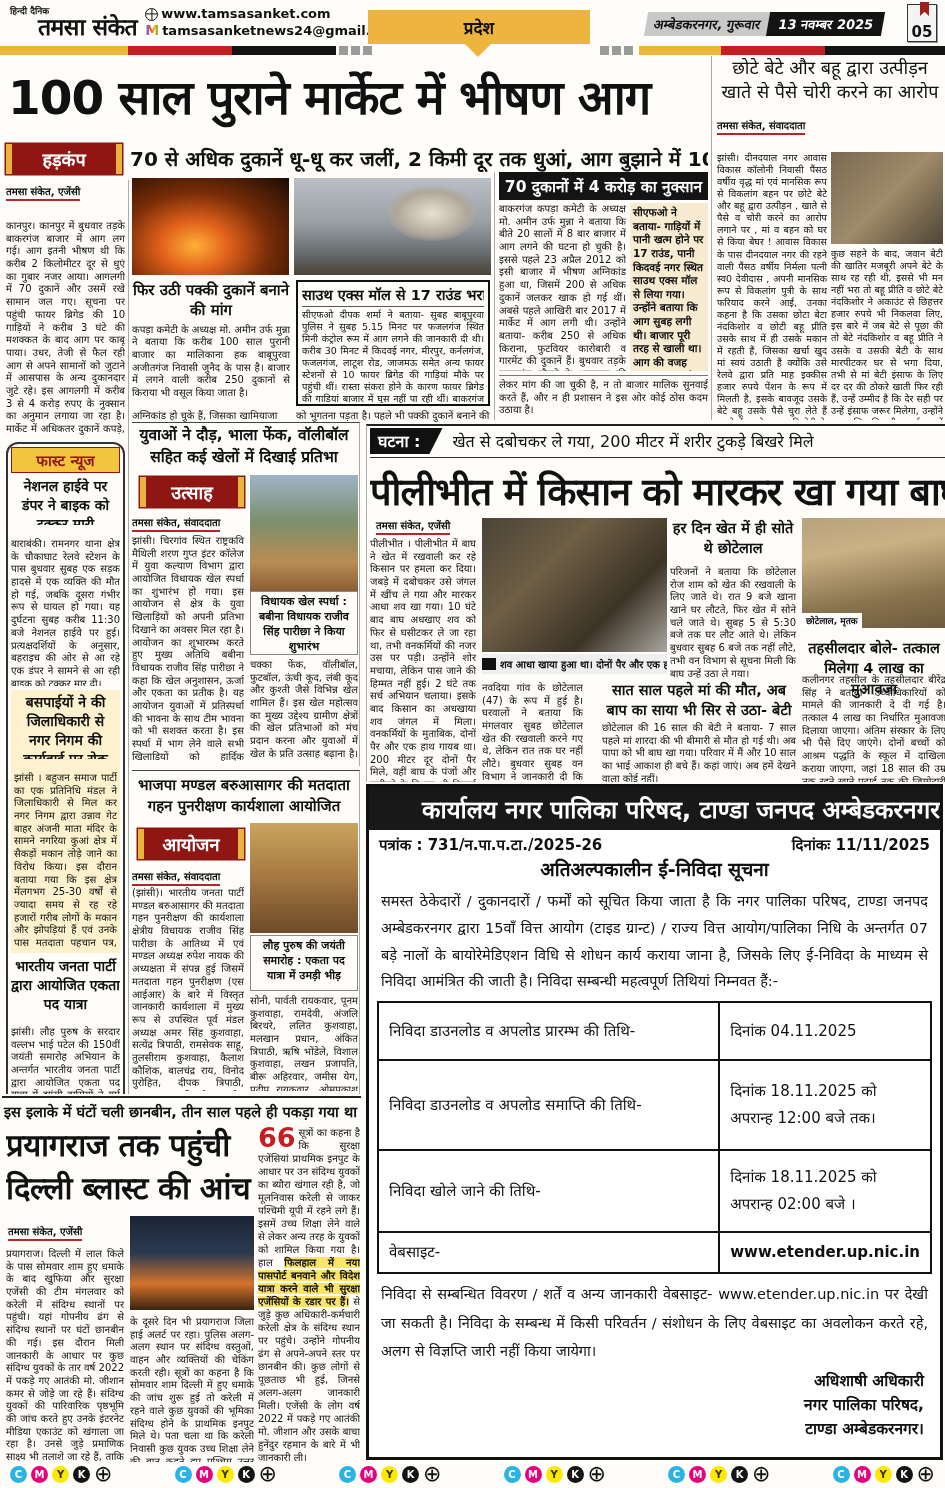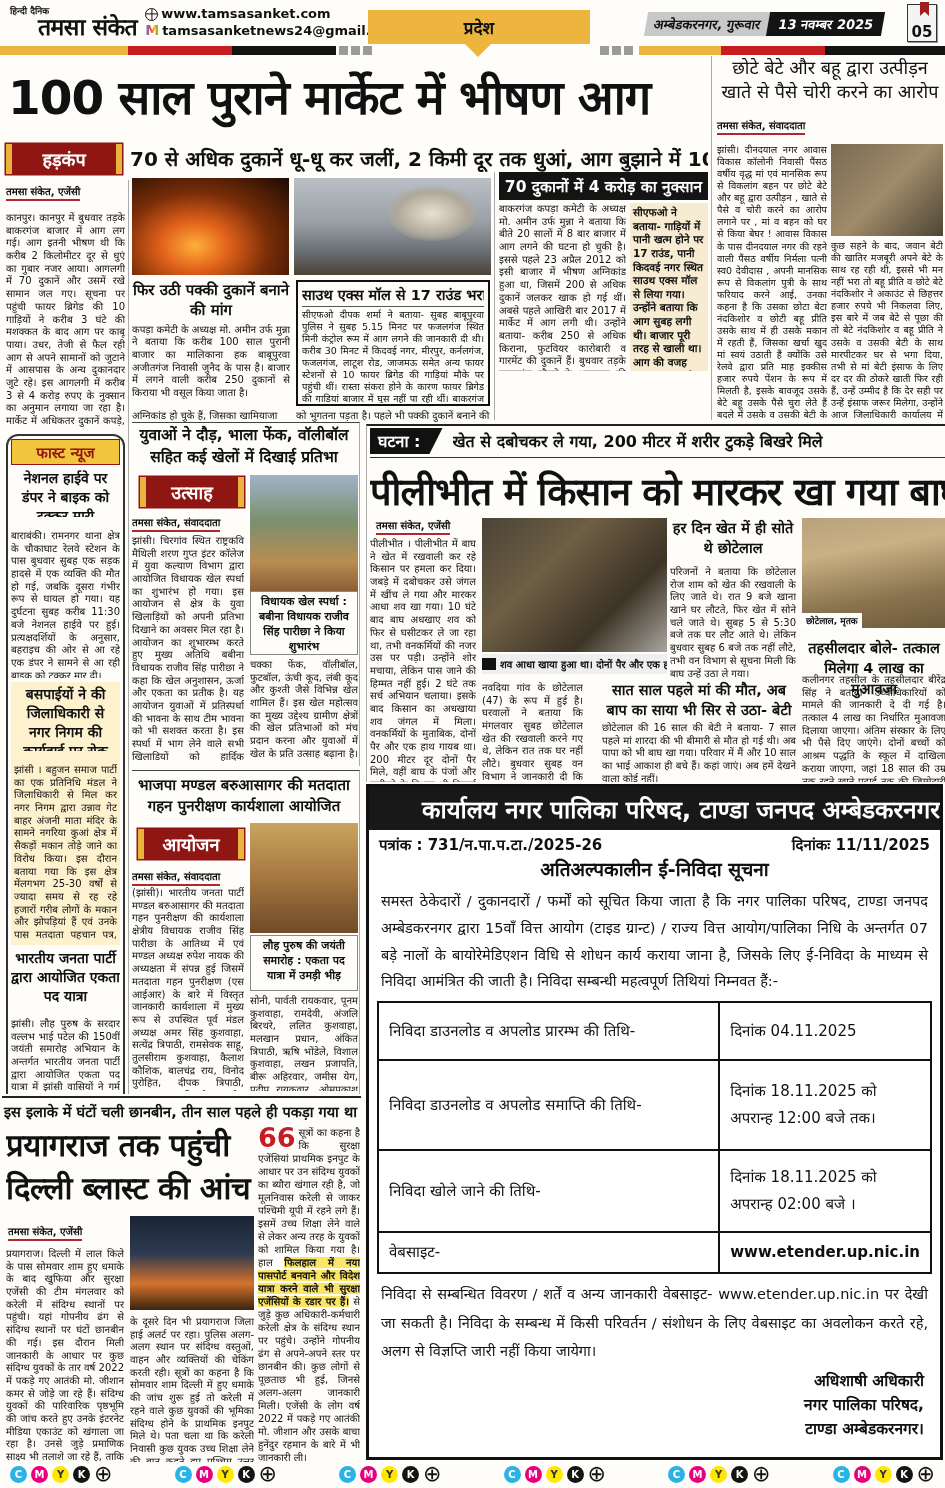--- a/index.html
+++ b/index.html
@@ -23,21 +23,21 @@
   .date-loc { background:#c8c8c8; padding:3px 8px; }
   .date-val { background:#141414; color:#fff; padding:3px 10px; }
   .pagenum-box { position:absolute; right:8px; top:4px; width:30px; height:38px; border:1.5px solid #333; background:#f4f4f4; display:flex; align-items:flex-end; justify-content:center; font-size:15px; font-weight:bold; box-shadow:1px 1px 0 #999; }
   .pagenum-ribbon { position:absolute; right:16px; top:2px; width:9px; height:14px; background:#a0201d; clip-path:polygon(0 0,100% 0,100% 100%,50% 70%,0 100%); }
 
   .stripe { position:absolute; left:0; top:46px; width:945px; height:9px; display:flex; }
   .stripe div { height:9px; }
   .sq { width:9px; margin-left:3px; background:#9a9a9a; }
 
   
-  .byline { font-weight:bold; font-size:10px; border-bottom:2px solid #b3262c; display:inline-block; padding-bottom:1px; margin-bottom:9px; }
+  .byline { font-weight:bold; font-size:10px; border-bottom:2px solid #b3262c; display:inline-block; padding-bottom:1px; margin-bottom:17px; }
   .bodytxt { font-size:10px; line-height:1.27; text-align:justify; overflow:hidden; }
   .label-red { background:#8f1613; color:#fff; font-weight:bold; font-size:18px; text-align:center; border-left:6px solid #e9b33c; border-right:6px solid #e9b33c; box-shadow:0 0 0 1.5px #8f1613; display:block; padding:3px 0; }
   .photo { position:relative; overflow:hidden; }
   .caption-box { font-weight:bold; font-size:11px; text-align:center; border:1px solid #888; padding:3px 2px; line-height:1.35; overflow:hidden; }
 
   
   .lead-headline { position:absolute; left:8px; top:56px; width:698px; height:80px; font-size:47px; font-weight:800; letter-spacing:-1px; white-space:nowrap; overflow:hidden; display:flex; align-items:center; }
   .lead-subrow { position:absolute; left:6px; top:140px; width:702px; height:37px; display:flex; align-items:center; gap:8px; }
   .lead-subrow .label-red { width:116px; flex:none; }
   .lead-subhead { font-size:20px; font-weight:800; white-space:nowrap; overflow:hidden; }
@@ -84,21 +84,21 @@
   .sports-byline { position:absolute; left:0; top:44px; }
   .sports-col1 { position:absolute; left:0; top:64px; width:112px; height:226px; }
   .sports-photo { position:absolute; left:118px; top:4px; width:108px; height:116px; background:linear-gradient(180deg,#9fb3c8 0%,#7c8f6e 40%,#b98c52 75%,#8a5f35 100%); }
   .sports-caption { position:absolute; left:118px; top:120px; width:108px; height:64px; }
   .sports-col2 { position:absolute; left:118px; top:188px; width:108px; height:102px; }
 
   
   .sec-tiger { position:absolute; left:366px; top:424px; width:579px; height:358px; border-top:2px solid #222; border-left:1px solid #aaa; padding-left:3px; overflow:hidden; }
   .ghatna-row { display:flex; align-items:center; gap:10px; border-bottom:1.5px solid #333; padding:2px 0 3px 0; }
   .ghatna-label { background:#111; color:#fff; font-weight:800; font-size:16px; padding:2px 22px 2px 8px; clip-path:polygon(0 0,100% 0,82% 100%,0 100%); }
-  .ghatna-kicker { font-weight:700; font-size:16px; white-space:nowrap; overflow:hidden; }
+  .ghatna-kicker { font-weight:400; font-size:16px; white-space:nowrap; overflow:hidden; }
   .tiger-headline { font-size:38px; font-weight:800; letter-spacing:-1px; white-space:nowrap; overflow:hidden; padding:6px 0 2px 0; }
   .tiger-grid { position:relative; height:268px; }
   .tiger-byline { position:absolute; left:6px; top:0; }
   .tiger-col1 { position:absolute; left:0; top:20px; width:106px; height:246px; }
   .tiger-photo1 { position:absolute; left:112px; top:0; width:185px; height:134px; background:linear-gradient(135deg,#4a4336,#6e5f45 35%,#3d3426 70%,#27211665); }
   .tiger-cap1 { position:absolute; left:112px; top:136px; width:185px; height:20px; background:#efefef; font-weight:bold; font-size:10px; display:flex; align-items:center; gap:4px; overflow:hidden; white-space:nowrap; }
   .cap-bullet { width:14px; height:12px; background:#111; flex:none; }
   .tiger-col2 { position:absolute; left:112px; top:164px; width:101px; height:104px; }
   .tiger-routine-h { position:absolute; left:300px; top:0; width:126px; height:44px; font-weight:800; font-size:14.5px; text-align:center; line-height:1.4; }
   .tiger-routine-b { position:absolute; left:300px; top:48px; width:126px; height:112px; }
@@ -241,20 +241,21 @@
 
   <div class="tail-line" style="left:132px;top:408px;width:158px">अग्निकांड हो चुके हैं, जिसका खामियाजा व्यापारियों</div>
   <div class="tail-line" style="left:296px;top:408px;width:194px">को भुगतना पड़ता है। पहले भी पक्की दुकानें बनाने की</div>
 
   <div class="sec-loss">
     <div class="loss-head">70 दुकानों में 4 करोड़ का नुक्सान</div>
     <div class="loss-flex">
       <div class="bodytxt loss-body">बाकरगंज कपड़ा कमेटी के अध्यक्ष मो. अमीन उर्फ मुन्ना ने बताया कि बीते 20 सालों में 8 बार बाजार में आग लगने की घटना हो चुकी है। इससे पहले 23 अप्रैल 2012 को इसी बाजार में भीषण अग्निकांड हुआ था, जिसमें 200 से अधिक दुकानें जलकर खाक हो गई थीं। अबसे पहले आखिरी बार 2017 में मार्केट में आग लगी थी। उन्होंने बताया- करीब 250 से अधिक किराना, फुटवियर कारोबारी व गारमेंट की दुकानें हैं। बुधवार तड़के बाकरगंज चौराहे के आसपास की करीब 70 से अधिक दुकानें जलकर खाक हो गईं। आग की वजह से एक दुकान में कम से कम 5 लाख से ज्यादा का नुक्सान हुआ है। आग की वजह से कम से कम 3.50 से 4 करोड़ का अनुमानित नुक्सान इस मार्केट के कारोबारियों को हुआ है।</div>
       <div class="loss-highlight">सीएफओ ने बताया- गाड़ियों में पानी खत्म होने पर 17 राउंड, पानी किदवई नगर स्थित साउथ एक्स मॉल से लिया गया। उन्होंने बताया कि आग सुबह लगी थी। बाजार पूरी तरह से खाली था। आग की वजह प्रथमदृष्टया शार्ट सर्किट प्रतीत हो रहा।</div>
     </div>
+    <div class="bodytxt loss-tail">लेकर मांग की जा चुकी है, न तो बाजार मालिक सुनवाई करते हैं, और न ही प्रशासन ने इस ओर कोई ठोस कदम उठाया है।</div>
   </div>
 
   <div class="sec-harass">
     <div class="harass-head">छोटे बेटे और बहू द्वारा उत्पीड़न खाते से पैसे चोरी करने का आरोप</div>
     <span class="byline">तमसा संकेत, संवाददाता</span>
     <div class="harass-cols">
       <div class="bodytxt harass-col1" style="font-size:9.5px">झांसी। दीनदयाल नगर आवास विकास कॉलोनी निवासी पैंसठ वर्षीय वृद्ध मां एवं मानसिक रूप से विकलांग बहन पर छोटे बेटे और बहू द्वारा उत्पीड़न , खाते से पैसे व चोरी करने का आरोप लगाने पर , मां व बहन को घर से किया बेघर ! आवास विकास के पास दीनदयाल नगर की रहने वाली पैंसठ वर्षीय निर्मला पत्नी स्व0 देवीदास , अपनी मानसिक रूप से विकलांग पुत्री के साथ फरियाद करने आई, उनका कहना है कि उसका छोटा बेटा नंदकिशोर व छोटी बहू प्रीति उसके साथ में ही उसके मकान में रहती हैं, जिसका खर्चा खुद मां स्वयं उठाती हैं क्योंकि उसे रेलवे द्वारा प्रति माह इक्कीस हजार रुपये पेंशन के रूप में मिलती है, इसके बावजूद उसके बेटे बहू उसके पैसे चुरा लेते हैं बदले में उसके व उसकी बेटी के साथ जो कि मानसिक रूप से कमजोर है, मारपीट करते हैं सब</div>
       <div class="photo harass-photo"></div>
       <div class="bodytxt harass-col2" style="font-size:9.5px">कुछ सहने के बाद, जवान बेटी की खातिर मजबूरी अपने बेटे के साथ रह रही थी, इससे भी मन नहीं भरा तो बहू प्रीति व छोटे बेटे नंदकिशोर ने अकाउंट से छिहत्तर हजार रुपये भी निकलवा लिए, इस बारे में जब बेटे से पूछा की तो बेटे नंदकिशोर व बहू प्रीति ने उसके व उसकी बेटी के साथ मारपीटकर घर से भगा दिया, तभी से मां बेटी इंसाफ के लिए दर दर की ठोकरे खाती फिर रही हैं, उन्हें उम्मीद है कि देर सही पर उन्हें इंसाफ जरूर मिलेगा, उन्होंने आज जिलाधिकारी कार्यालय में प्रार्थना पत्र देकर न्याय की मांग की।</div>
     </div>

